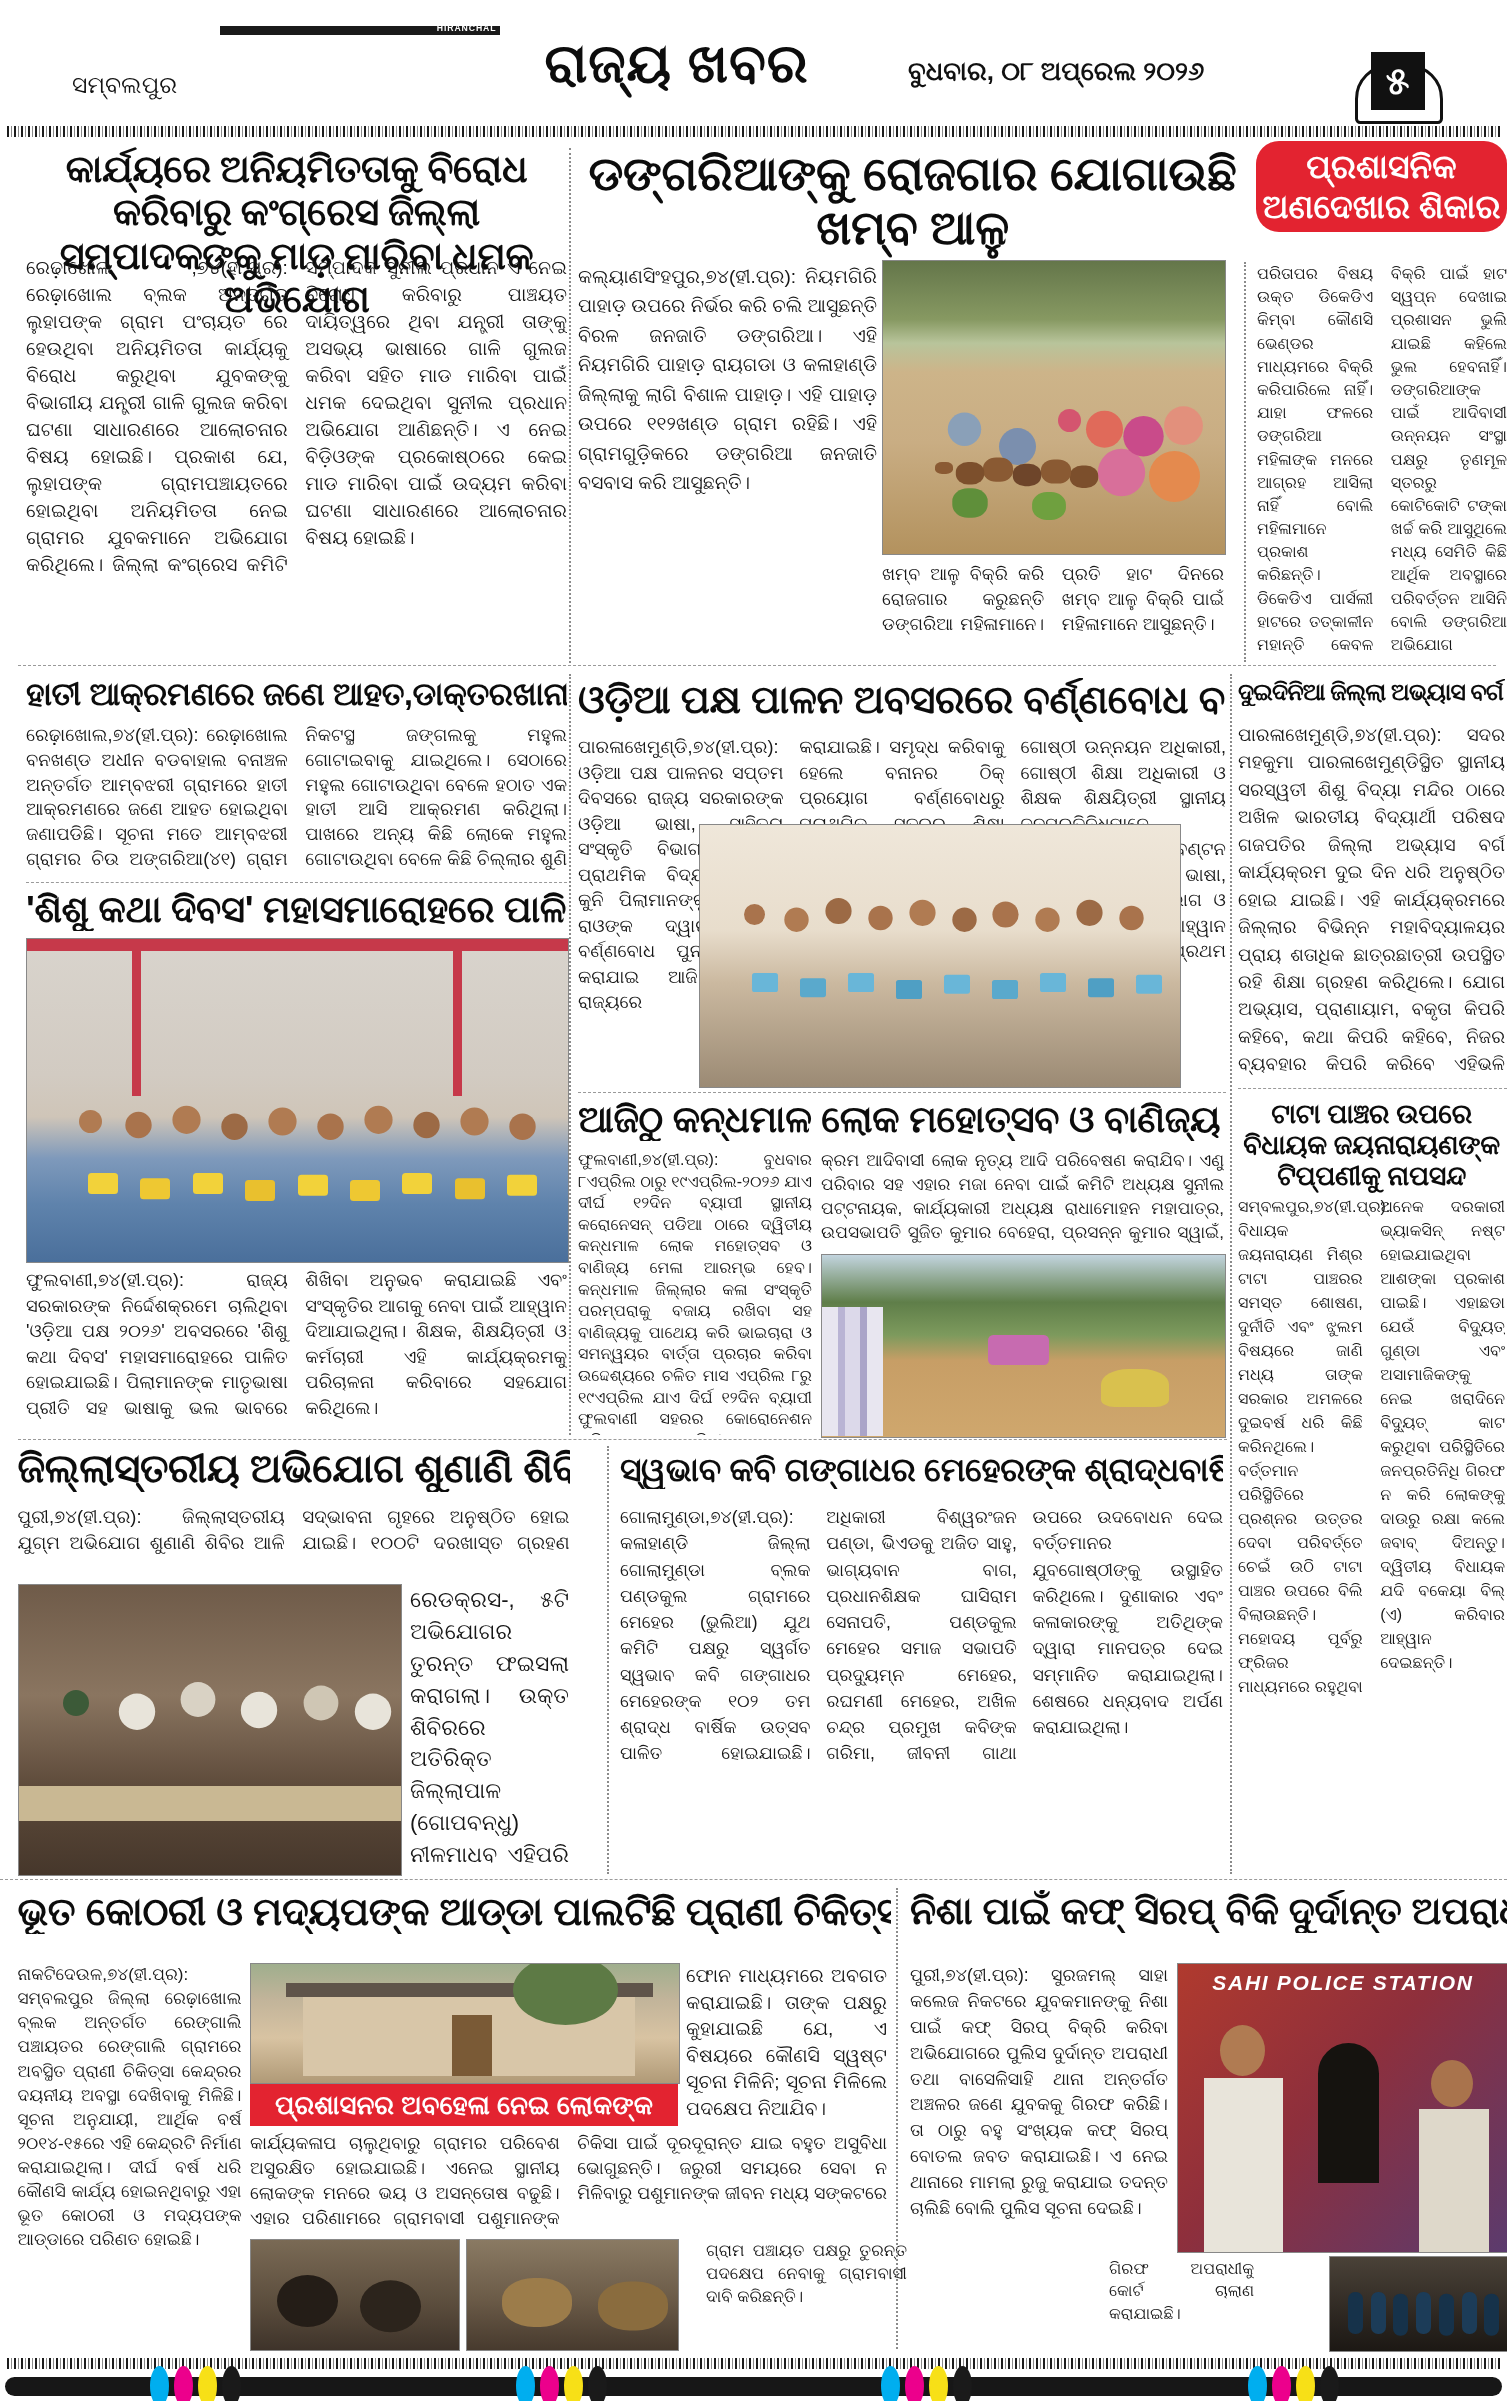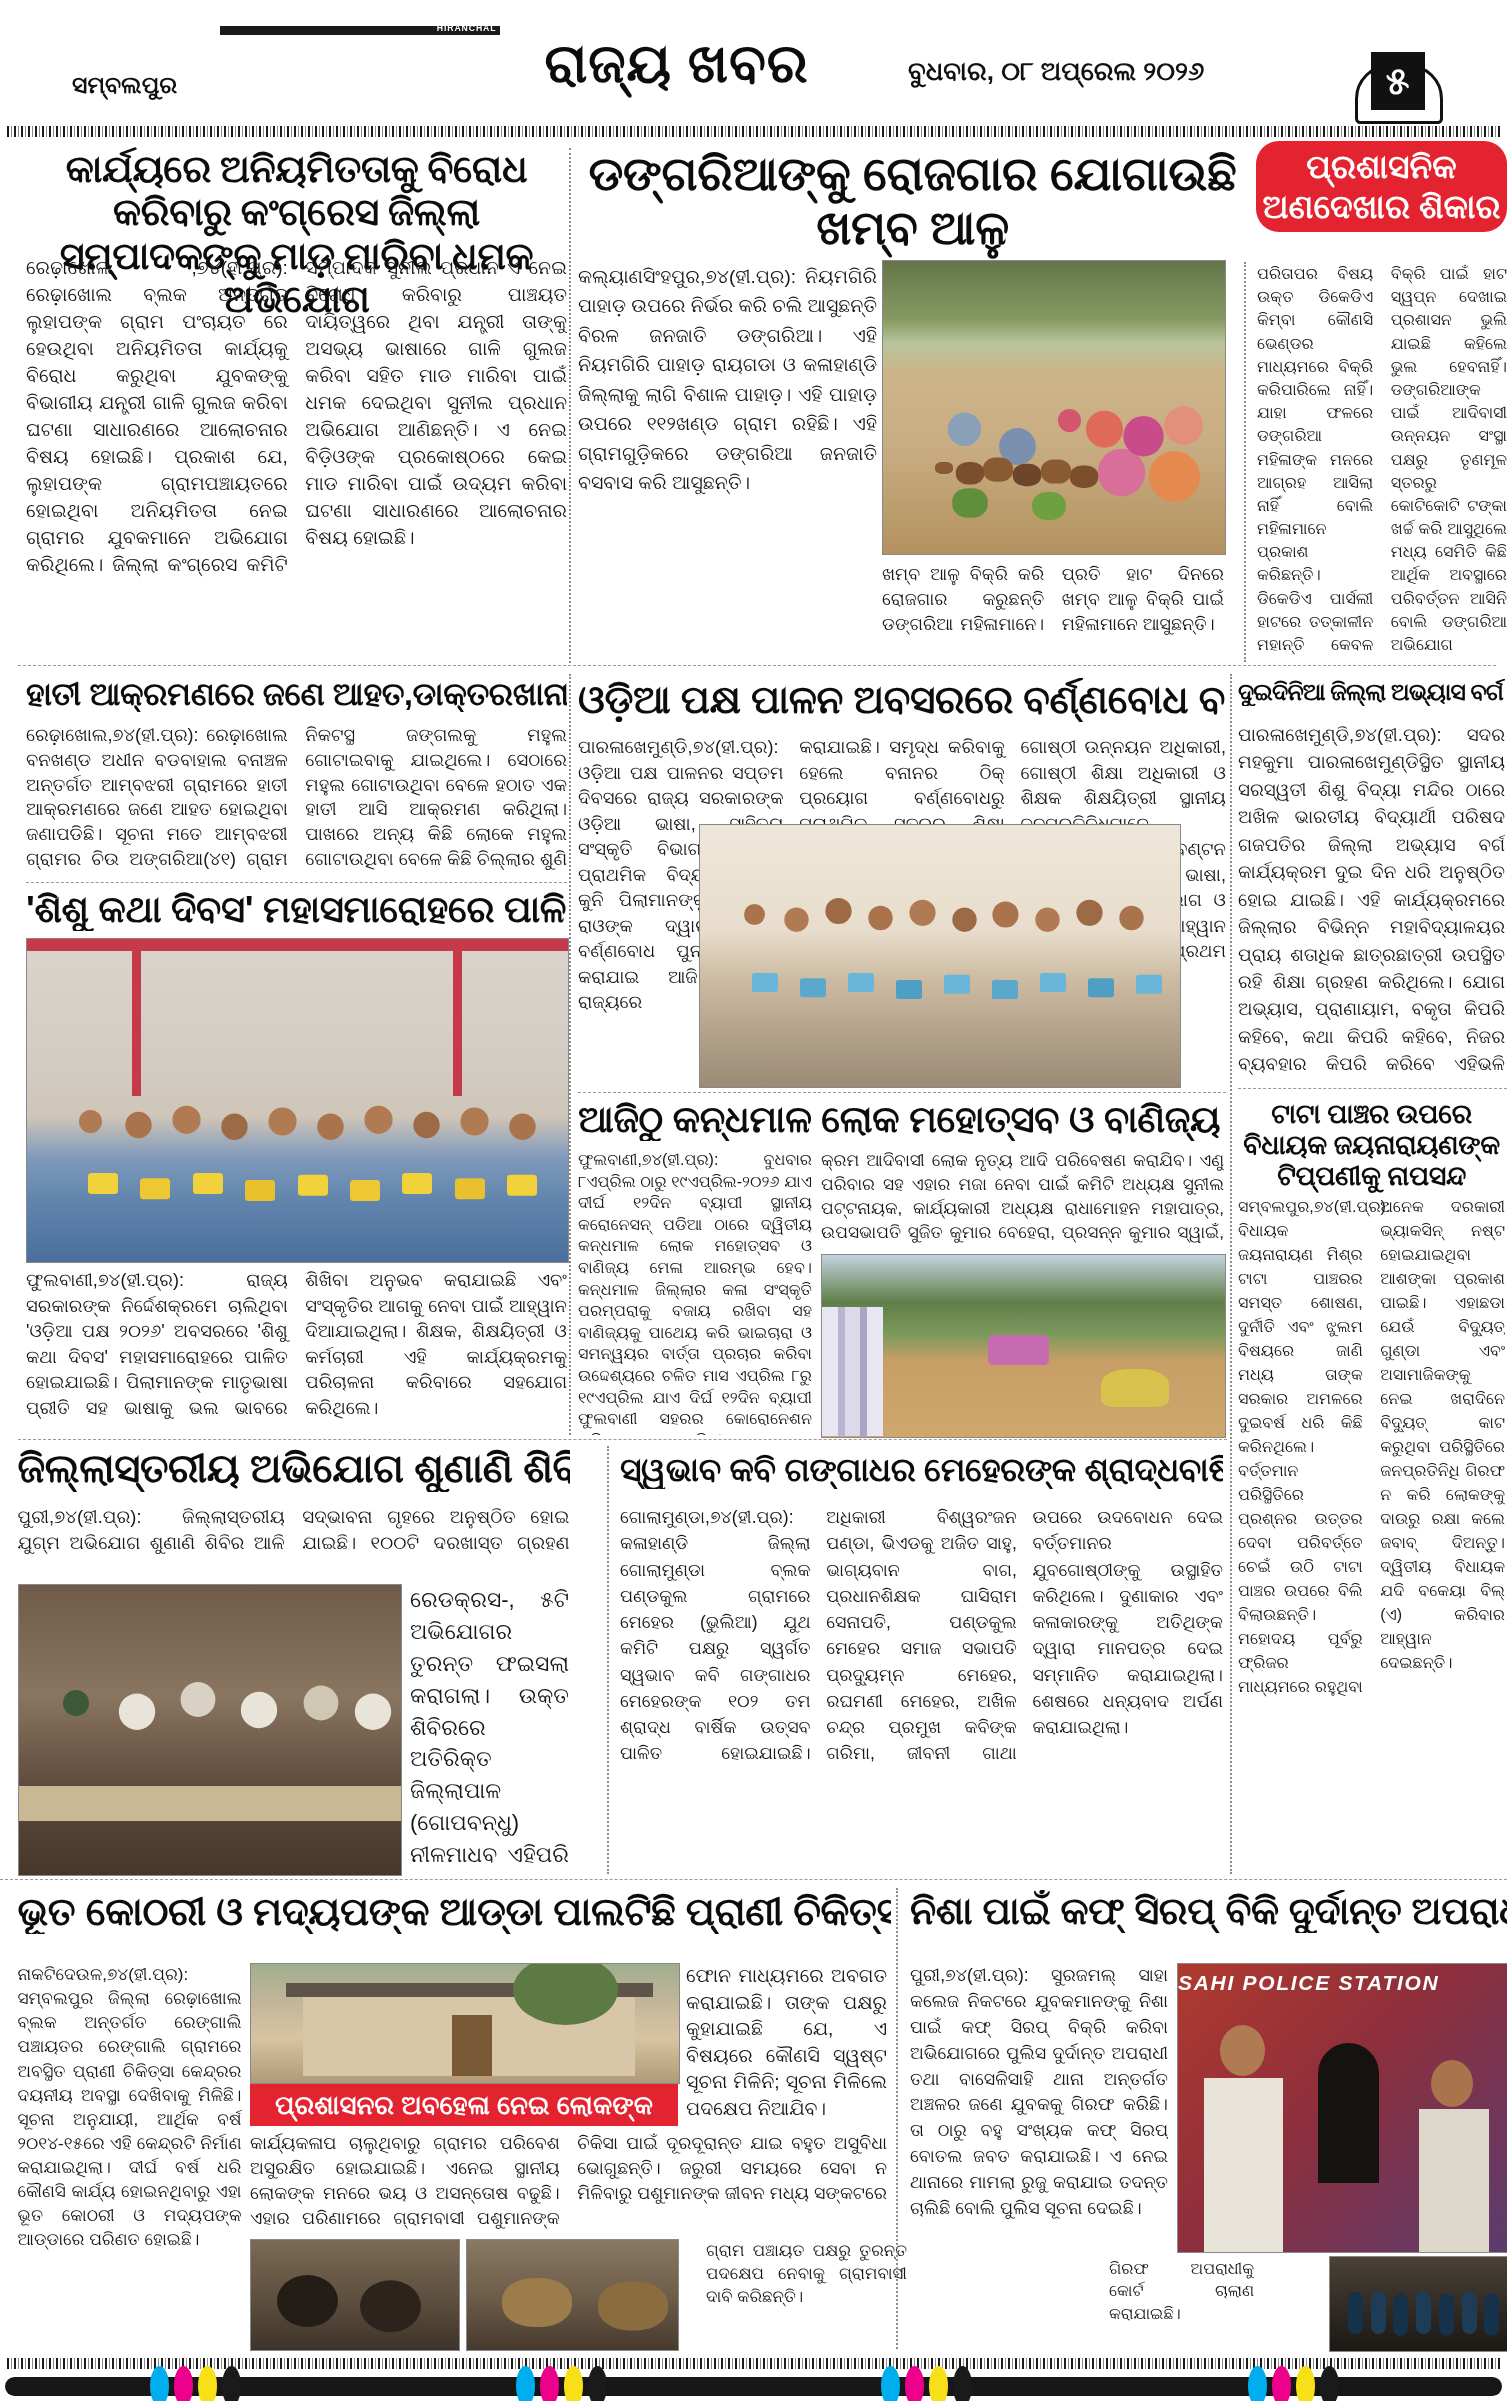--- a/index.html
+++ b/index.html
@@ -25,21 +25,21 @@
   .nowrapclip{white-space:nowrap;overflow:hidden;}
   .logo-main{font-weight:900;font-style:italic;font-size:54px;letter-spacing:-1.7px;
     color:#111;text-shadow:1.7px 1.7px 0 #fff,2.6px 2.6px 0 #111;}
   .logo-bar{background:#1a1a1a;height:8.7px;position:relative;padding-left:48px;}
   .logo-sub{position:absolute;right:3.5px;top:-3.5px;color:#fff;font-size:8.7px;font-weight:700;letter-spacing:0.9px;}
 </style>
 </head>
 <body>
 
 <div class="abs" style="left:0;top:0;width:1507px;height:122px;">
-  <div class="abs" style="left:72px;top:72px;font-size:23.6px;font-weight:700;">ସମ୍ବଲପୁର</div>
+  <div class="abs" style="left:72px;top:72px;font-size:23.6px;font-weight:400;">ସମ୍ବଲପୁର</div>
 
   <div class="abs" style="left:220px;top:24.5px;width:236px;height:91px;">
     <div class="logo-bar" style="width:232px;margin-top:1.7px;">
       <span class="logo-sub">HIRANCHAL</span>
     </div>
   </div>
 
   <div class="abs hl" style="left:515px;top:33px;width:323px;font-size:54px;letter-spacing:0.9px;">ରାଜ୍ୟ ଖବର</div>
 
   <div class="abs" style="left:908px;top:56px;font-size:26px;font-weight:700;">ବୁଧବାର, ୦୮ ଅପ୍ରେଲ ୨୦୨୬</div>
@@ -161,21 +161,21 @@
 <div class="abs photo" style="left:466px;top:2239px;width:211px;height:110px;background:linear-gradient(180deg,#8a7a63 0%,#6a5a47 55%,#473a2e 100%);">
   <div class="blob" style="left:35px;top:38px;width:70px;height:49px;border-radius:45%;background:#9c7c4a;box-shadow:96px 3.5px 0 #8a6c3e;"></div>
 </div>
 <div class="abs body-txt" style="left:706px;top:2239px;width:201px;height:110px;font-size:16.6px;line-height:1.4;">ଗ୍ରାମ ପଞ୍ଚାୟତ ପକ୍ଷରୁ ତୁରନ୍ତ ପଦକ୍ଷେପ ନେବାକୁ ଗ୍ରାମବାସୀ ଦାବି କରିଛନ୍ତି।</div>
 
 <div class="abs vdot" style="left:896px;top:1888px;height:461px;"></div>
 
 <div class="abs hl nowrapclip" style="left:910px;top:1890px;width:597px;font-size:38px;">ନିଶା ପାଇଁ କଫ୍ ସିରପ୍ ବିକି ଦୁର୍ଦାନ୍ତ ଅପରାଧୀ ଗିରଫ</div>
 <div class="abs body-txt" style="left:910px;top:1963px;width:258px;height:386px;font-size:17.5px;line-height:1.48;">ପୁରୀ,୭୪(ହୀ.ପ୍ର): ସୁରଜମଲ୍ ସାହା କଲେଜ ନିକଟରେ ଯୁବକମାନଙ୍କୁ ନିଶା ପାଇଁ କଫ୍ ସିରପ୍ ବିକ୍ରି କରିବା ଅଭିଯୋଗରେ ପୁଲିସ ଦୁର୍ଦାନ୍ତ ଅପରାଧୀ ତଥା ବାସେଳିସାହି ଥାନା ଅନ୍ତର୍ଗତ ଅଞ୍ଚଳର ଜଣେ ଯୁବକକୁ ଗିରଫ କରିଛି। ତା ଠାରୁ ବହୁ ସଂଖ୍ୟକ କଫ୍ ସିରପ୍ ବୋତଲ ଜବତ କରାଯାଇଛି। ଏ ନେଇ ଥାନାରେ ମାମଲା ରୁଜୁ କରାଯାଇ ତଦନ୍ତ ଚାଲିଛି ବୋଲି ପୁଲିସ ସୂଚନା ଦେଇଛି।</div>
 <div class="abs photo" style="left:1177px;top:1963px;width:330px;height:288px;background:linear-gradient(135deg,#b03a2e 0%,#8e2f3c 45%,#5b3b6e 100%);">
-  <div class="abs" style="left:0;top:7px;width:330px;color:#fff;font-weight:800;font-size:21px;font-style:italic;letter-spacing:1.7px;">SAHI POLICE STATION</div>
+  <div class="abs" style="left:0;top:7px;width:330px;text-align:center;color:#fff;font-weight:800;font-size:21px;font-style:italic;letter-spacing:1.7px;">SAHI POLICE STATION</div>
   <div class="blob" style="left:42px;top:61px;width:45px;height:51px;background:#b07b52;"></div>
   <div class="blob" style="left:253px;top:96px;width:42px;height:47px;background:#a9734c;"></div>
   <div class="abs" style="left:140px;top:79px;width:61px;height:140px;border-radius:31px 31px 0 0;background:#15130f;"></div>
   <div class="abs" style="left:26px;top:114px;width:79px;height:175px;background:#e8e4da;"></div>
   <div class="abs" style="left:241px;top:145px;width:70px;height:143px;background:#ded8ca;"></div>
 </div>
 <div class="abs body-txt" style="left:1109px;top:2258px;width:145px;height:91px;font-size:16px;line-height:1.4;">ଗିରଫ ଅପରାଧୀକୁ କୋର୍ଟ ଚାଲାଣ କରାଯାଇଛି।</div>
 <div class="abs photo" style="left:1329px;top:2256px;width:178px;height:94px;background:linear-gradient(180deg,#4a4238 0%,#2e2822 60%,#1c1814 100%);">
   <div class="blob" style="left:17.5px;top:35px;width:15.7px;height:42px;border-radius:7px;background:#16324a;
        box-shadow:23px 0 0 #1c3c58, 45px 1.7px 0 #16324a, 68px 0 0 #1c3c58, 91px 1.7px 0 #16324a, 114px 0 0 #1c3c58, 136px 1.7px 0 #16324a;"></div>

